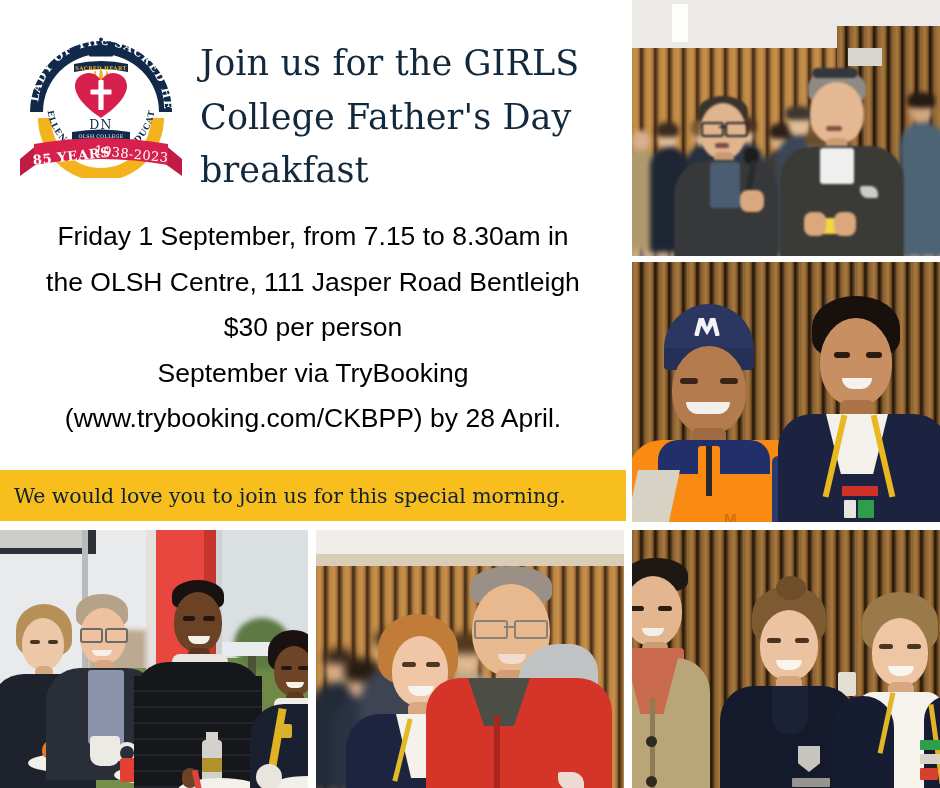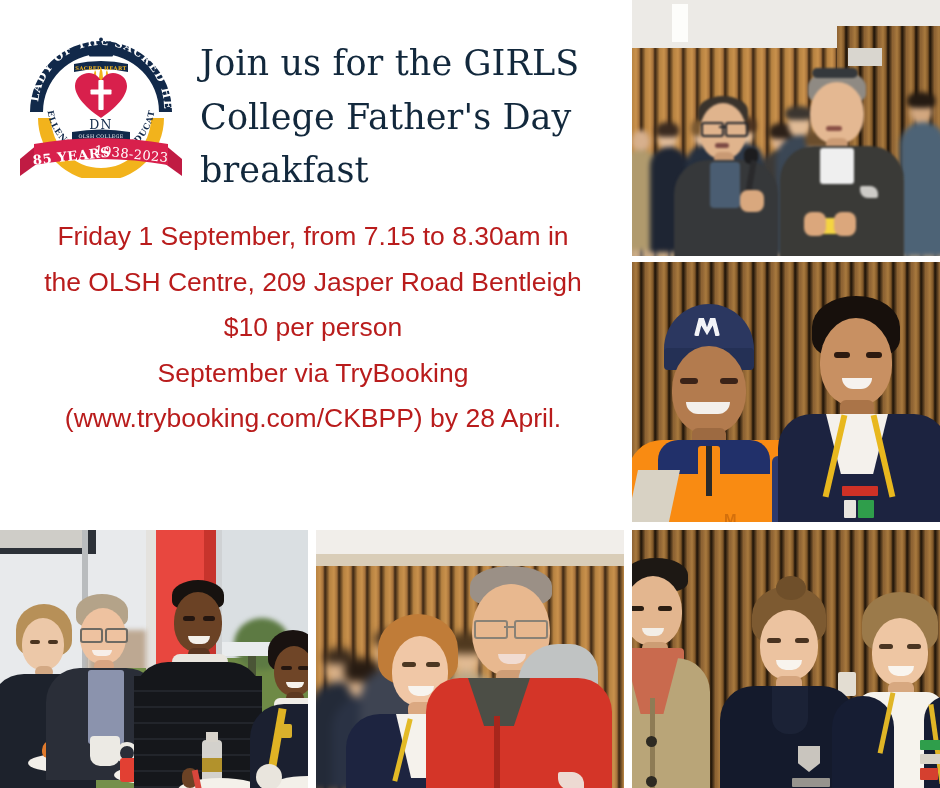--- a/index.html
+++ b/index.html
@@ -54,21 +54,21 @@
   
   .details {
     position: absolute;
     left: 0; top: 214px;
     width: 626px;
     text-align: center;
     font-family: "Liberation Sans", sans-serif;
     font-size: 26.5px;
     font-weight: 400;
     line-height: 1.72;
-    color: #b91c1c;
+    color: #000000;
   }
   .details .line { display: block; white-space: nowrap; }
 
   
   .banner {
     position: absolute;
     left: 0; top: 470px;
     width: 626px;
     height: 51px;
     background: #f7be1e;
@@ -197,26 +197,29 @@
           <text x="60" y="152.6" font-family="'DejaVu Serif', serif" font-size="13.2" font-weight="700" fill="#ffffff" text-anchor="middle" transform="rotate(-6 60 152.6)" letter-spacing="0.6">85 YEARS</text>
           <text x="119" y="150.4" font-family="'DejaVu Serif', serif" font-size="13" fill="#ffffff" text-anchor="middle" transform="rotate(6 119 150.4)" letter-spacing="0.4">1938-2023</text>
         </g>
       </svg>
     </div>
 
     <h1 class="headline">Join us for the GIRLS College Father's Day breakfast</h1>
 
     <div class="details">
       <span class="line">Friday 1 September, from 7.15 to 8.30am in</span>
-      <span class="line">the OLSH Centre, 209 Jasper Road Bentleigh</span>
-      <span class="line">$10 per person</span>
+      <span class="line">the OLSH Centre, 111 Jasper Road Bentleigh</span>
+      <span class="line">$30 per person</span>
       <span class="line">September via TryBooking</span>
       <span class="line">(www.trybooking.com/CKBPP) by 28 April.</span>
     </div>
 
+    <div class="banner">
+      <span class="banner-text">We would love you to join us for this special morning.</span>
+    </div>
   </div>
 
   <div class="photo" id="photo-top-right">
     <div class="scene">
       <div class="ceiling" style="height:74px;"></div>
       <div style="position:absolute;left:40px;top:4px;width:16px;height:38px;background:#fdfdfb;"></div>
       <div class="timber" style="top:48px;height:130px;left:0;width:212px;"></div>
       <div class="timber dark" style="top:26px;height:152px;left:205px;width:103px;"></div>
       <div class="wall-plain" style="left:216px;top:48px;width:34px;height:18px;background:#d9d6cf;"></div>
       <div class="timber" style="top:176px;height:80px;left:0;width:308px;opacity:.55;"></div>

